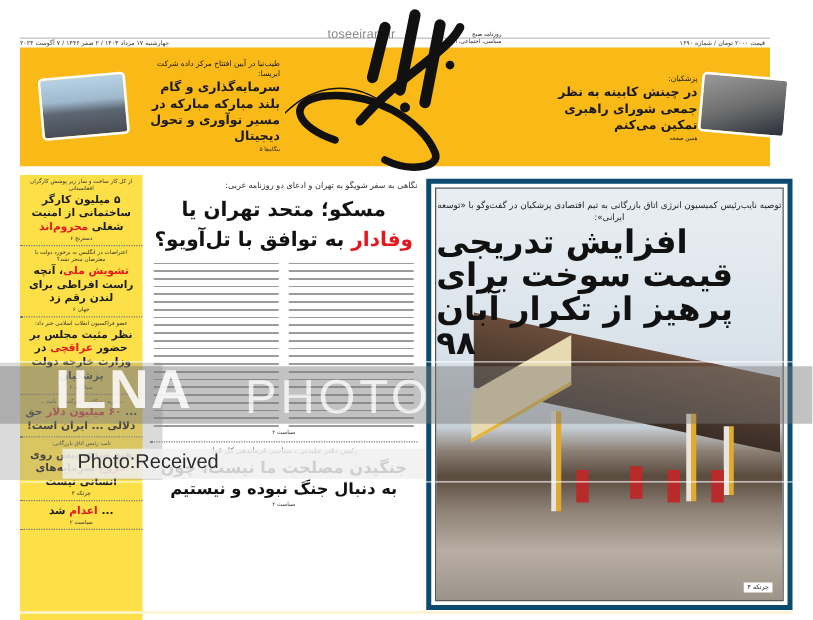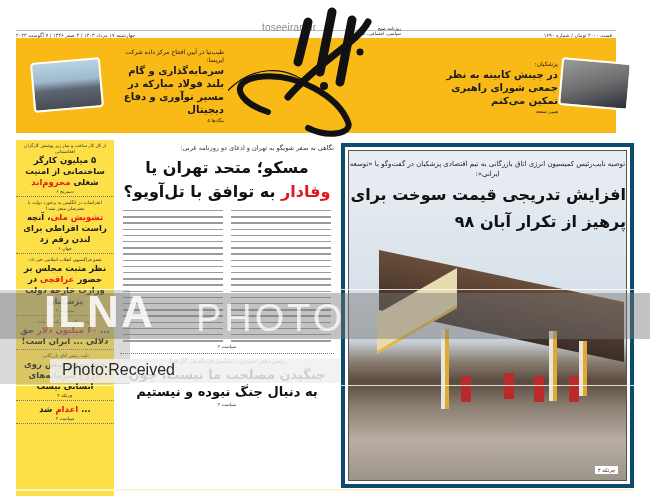--- a/index.html
+++ b/index.html
@@ -46,21 +46,21 @@
   .mid-ref { font-size: 4.5px; color: #333; margin-top: 2px; }
   .mid-divider { border-top: 1px dotted #777; margin: 4px 0 3px; }
   .mid-kicker2 { font-size: 6px; color: #333; }
   .mid-head2 { font-size: 13px; font-weight: bold; line-height: 17px; color: #111; margin-top: 2px; }
 
   
   .main-box { position: absolute; top: 143px; left: 341px; width: 293px; height: 345px; border: 4px solid #0c4a6e; background: #fff; }
   .main-inner { position: absolute; top: 3px; left: 3px; right: 3px; bottom: 3px; border: 1px solid #555;
     background: linear-gradient(180deg, #e9eef3 0%, #d9e2ea 40%, #c7cfd6 58%, #8a7e72 64%, #5a4a3e 70%, #8d8074 78%, #b8aea3 88%, #9d9489 100%); overflow: hidden; }
   .main-kicker { position: absolute; top: 8px; left: 0; right: 0; font-size: 7px; line-height: 10px; color: #1a1a1a; direction: rtl; text-align: center; }
-  .main-head { position: absolute; top: 30px; left: 0; right: 0; font-size: 16px; font-weight: bold; line-height: 27px; color: #111; direction: rtl; text-align: right; }
+  .main-head { position: absolute; top: 30px; left: 0; right: 0; font-size: 26px; font-weight: bold; line-height: 27px; color: #111; direction: rtl; text-align: left; }
   .station-roof { position: absolute; top: 125px; left: 30px; width: 245px; height: 60px; background: linear-gradient(180deg, #6a4d3a 0%, #3b2e27 100%); transform: skewY(12deg); }
   .station-sign { position: absolute; top: 140px; left: 28px; width: 80px; height: 40px; background: #e7d9b0; transform: skewY(-30deg); border-bottom: 3px solid #e3b53b; }
   .pillar { position: absolute; width: 8px; background: linear-gradient(90deg, #e8e4df 0 50%, #e0aa2e 50%); }
   .pump { position: absolute; width: 10px; height: 26px; background: #b92a2a; }
   .photo-credit-tag { position: absolute; bottom: 6px; right: 8px; font-size: 5px; background: #fff; color: #111; padding: 1px 3px; direction: rtl; }
 
   .bottom-strip { position: absolute; top: 489px; left: 16px; width: 618px; height: 2px; background: #fdf3d2; }
 
   
   .watermark-band { position: absolute; top: 293px; left: 0; width: 650px; height: 46px; background: rgba(120,120,120,0.45); z-index: 10; }
@@ -93,21 +93,21 @@
       <path d="M70 60 L 80 20 M 92 70 L 104 10 M 112 80 L 124 18" stroke="#111" stroke-width="9" stroke-linecap="round"></path>
       <path d="M60 95 C 90 60, 130 40, 140 20" fill="none" stroke="#111" stroke-width="7" stroke-linecap="round"></path>
       <circle cx="96" cy="84" r="4" fill="#111"></circle>
       <circle cx="132" cy="50" r="3.5" fill="#111"></circle>
     </svg>
   </div>
 
   <div class="photo-group"></div>
   <div class="teaser-left">
     <div class="t-kicker">طیب‌نیا در آیین افتتاح مرکز داده شرکت ایریسا:</div>
-    <div class="t-head">سرمایه‌گذاری و گام بلند فولاد مبارکه در مسیر نوآوری و دفاع دیجیتال</div>
+    <div class="t-head">سرمایه‌گذاری و گام بلند مبارکه مبارکه در مسیر نوآوری و تحول دیجیتال</div>
     <div class="t-ref">بنگاه‌ها ۵</div>
   </div>
 
   <div class="teaser-right">
     <div class="t-kicker">پزشکیان:</div>
     <div class="t-head">در چینش کابینه به نظر جمعی شورای راهبری تمکین می‌کنم</div>
     <div class="t-ref">همین صفحه</div>
   </div>
   <div class="photo-man"></div>
 

